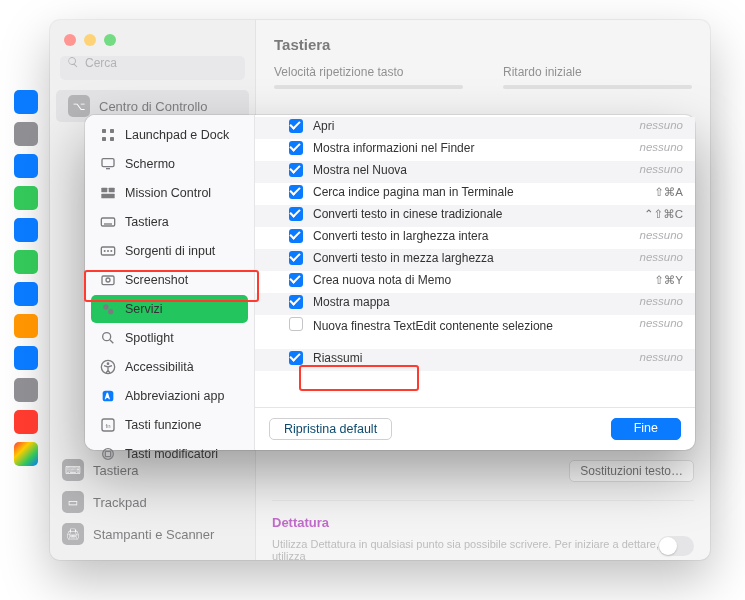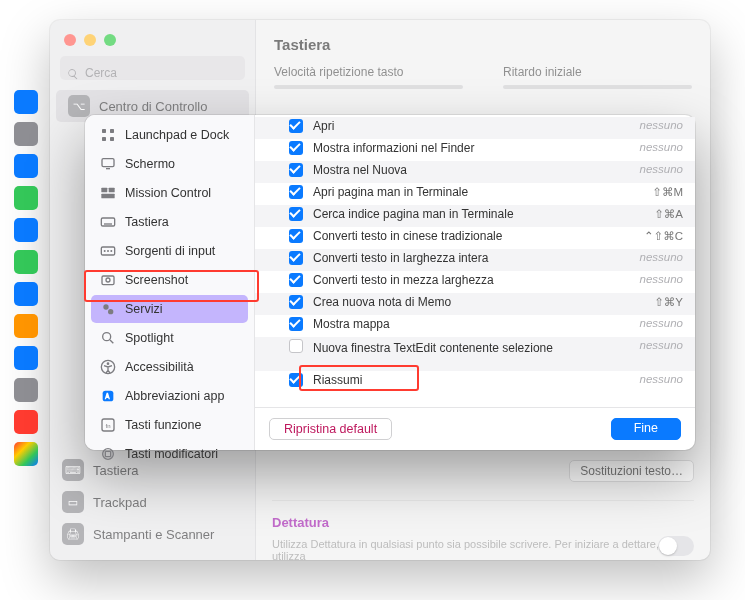--- a/index.html
+++ b/index.html
@@ -18,21 +18,21 @@
       width: 206px; background: #e9e8ea; border-right: 1px solid #d5d5d7;
       display: flex; flex-direction: column;
     }
 
     .traffic { display: flex; gap: 8px; padding: 14px 14px 10px; }
     .traffic span { width: 12px; height: 12px; border-radius: 50%; display: block; }
     .t-close { background: #ff5f57; } .t-min { background: #febc2e; } .t-max { background: #28c840; }
 
     .search {
       margin: 0 10px 8px; height: 24px; background: #dcdbde; border-radius: 5px;
-      display: flex; align-items: flex-end; padding: 0 7px; gap: 6px; color: #8a898d; font-size: 12px;
+      display: flex; align-items: flex-start; padding: 0 7px; gap: 6px; color: #8a898d; font-size: 12px;
     }
     .search svg { width: 12px; height: 12px; fill: #8a898d; }
 
     .bgside-item { display: flex; align-items: center; gap: 9px; padding: 5px 12px; font-size: 13px; color: #3a3a3c; }
     .bgside-item.sel { background: #d4d3d7; border-radius: 5px; margin: 0 6px; }
     .bgside-item .ic { width: 22px; height: 22px; border-radius: 5px; display: flex; align-items: center; justify-content: center; flex-shrink: 0; }
 
     .bgtop { padding: 2px 0 6px; }
     .bgbot { margin-top: auto; padding-bottom: 10px; } .ic-gray { background: #8e8e93; }
     .side-glyph { color: #fff; font-size: 11px; }
@@ -66,21 +66,21 @@
       z-index: 10; display: flex;
     }
 
     .pop-side {
       width: 170px; padding: 6px; display: flex; flex-direction: column; gap: 1px;
       border-right: 1px solid #e5e5e7; background: #f9f9fb; border-radius: 10px 0 0 10px;
     }
     .ps-item {
       display: flex; align-items: center; gap: 8px; padding: 5px 8px; font-size: 12.5px; color: #333; border-radius: 5px; cursor: default;
     }
-    .ps-item.selected { background: #c4b5fd; }
+    .ps-item.selected { background: #22c55e; }
     .ps-item .ic2 { width: 18px; height: 18px; display: flex; align-items: center; justify-content: center; color: #666; }
     .ps-item .ic2 svg { width: 16px; height: 16px; fill: #7c7c80; }
 
     .ps-high { position: absolute; border: 2px solid #ff3b30; border-radius: 3px; pointer-events: none; }
     .ps-high.side { left: 84px; top: 270px; width: 175px; height: 32px; z-index: 11; }
     .ps-high.row { left: 299px; top: 365px; width: 120px; height: 26px; z-index: 11; }
 
     .pop-main { flex: 1; display: flex; flex-direction: column; }
     .list {
       flex: 1; overflow: hidden; padding-top: 2px;
@@ -95,21 +95,21 @@
     .lrow .cb.unchecked { border: 1px solid #c5c5c9; border-radius: 3px; background: #fff; }
     .lrow .label { flex: 1; white-space: nowrap; overflow: hidden; text-overflow: ellipsis; }
     .lrow .label.multi { white-space: normal; line-height: 1.15; padding: 3px 0; }
     .lrow.tall { height: 34px; }
     .lrow .sc { font-size: 11.5px; color: #777; min-width: 62px; text-align: right; }
     .lrow .sc.none { font-style: italic; color: #b0b0b4; }
 
     .pop-footer {
       display: flex; justify-content: space-between; padding: 10px 14px; border-top: 1px solid #e5e5e7; margin-top: 4px;
     }
-    .btn { border-radius: 5px; padding: 3px 14px; font-size: 12.5px; border: 1px solid #d0d0d2; background: #fff; color: #be185d; cursor: default; }
+    .btn { border-radius: 5px; padding: 3px 14px; font-size: 12.5px; border: 1px solid #d0d0d2; background: #fff; color: #0c4a6e; cursor: default; }
     .btn.primary { background: #0a7aff; border-color: #0a7aff; color: #ffffff; padding: 2px 22px; }
   </style>
 </head>
 <body>
 
 <div class="window">
   <div class="overlay-dim"></div>
 
   <div class="left-col">
     <div class="traffic">
@@ -320,25 +320,20 @@
     <span class="label ">Mostra informazioni nel Finder</span>
     <span class="sc none">nessuno</span>
         </div>
         <div class="lrow">
     <span class="cb checked"></span>
     <span class="label ">Mostra nel Nuova</span>
     <span class="sc none">nessuno</span>
         </div>
         <div class="lrow">
     <span class="cb checked"></span>
-    <span class="label ">Apri pagina man in Terminale</span>
-    <span class="sc ">⇧⌘M</span>
-        </div>
-        <div class="lrow">
-    <span class="cb checked"></span>
     <span class="label ">Cerca indice pagina man in Terminale</span>
     <span class="sc ">⇧⌘A</span>
         </div>
         <div class="lrow">
     <span class="cb checked"></span>
     <span class="label ">Converti testo in cinese tradizionale</span>
     <span class="sc ">⌃⇧⌘C</span>
         </div>
         <div class="lrow">
     <span class="cb checked"></span>

